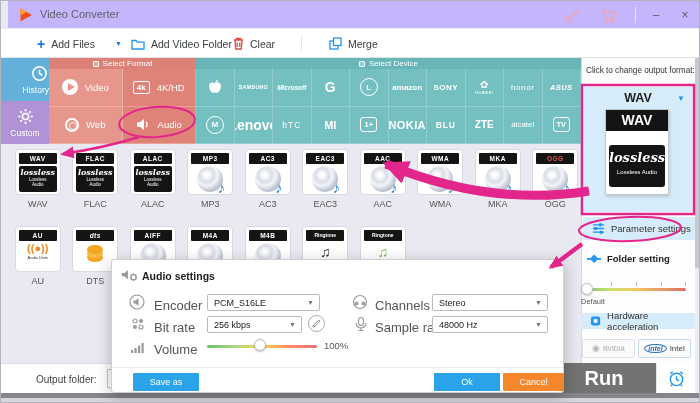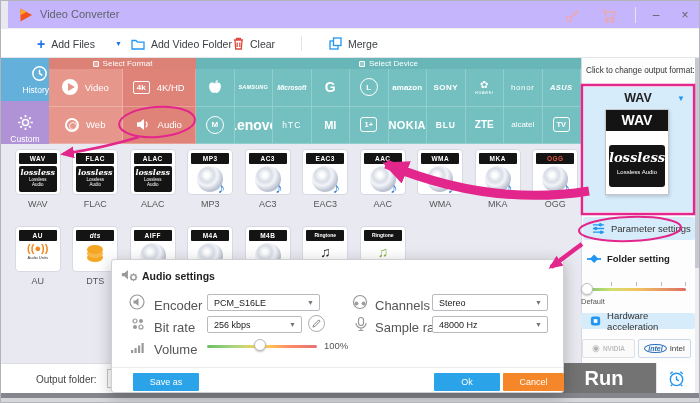--- a/index.html
+++ b/index.html
@@ -17,21 +17,21 @@
 
   
   .toolbar{left:0;top:28px;width:100%;height:29px;background:#fff;border-bottom:1px solid #e3e3ea;}
   .tool-item{top:0;height:29px;display:flex;align-items:center;gap:6px;font-size:10.5px;color:#3c4043;}
   .plus{color:#1a73e8;font-size:14px;font-weight:bold;line-height:1;}
   .caret-blue{color:#1a73e8;font-size:7px;}
   .tool-divider{left:300px;top:7px;width:1px;height:15px;background:#e3e3ea;}
 
   
   .sidebar-history{left:0;top:57px;width:48px;height:43px;background:#63b0da;display:flex;flex-direction:column;align-items:flex-end;justify-content:center;gap:2px;}
-  .sidebar-custom{left:0;top:100px;width:48px;height:43px;background:#b093d6;display:flex;flex-direction:column;align-items:center;justify-content:flex-end;gap:2px;}
+  .sidebar-custom{left:0;top:100px;width:48px;height:43px;background:#b093d6;display:flex;flex-direction:column;align-items:center;justify-content:center;gap:2px;}
   .side-label{font-size:8.5px;color:#fff;}
 
   .fmt-header{left:48px;top:57px;width:147px;height:11px;background:#dc8175;display:flex;align-items:center;justify-content:center;gap:4px;color:#fff;font-size:8px;}
   .dev-header{left:195px;top:57px;width:385px;height:11px;background:#68b6b7;display:flex;align-items:center;justify-content:center;gap:4px;color:#fff;font-size:8px;}
   .hdr-ico{width:6px;height:6px;border:1px solid #fff;border-radius:1px;background:rgba(255,255,255,.3);}
 
   .fmt-tabs{left:48px;top:68px;width:147px;height:75px;display:grid;grid-template-columns:1fr 1fr;grid-template-rows:1fr 1fr;}
   .fmt-tab{display:flex;align-items:center;justify-content:center;gap:7px;color:#fff;font-size:9.5px;border-right:1px solid rgba(255,255,255,.25);border-bottom:1px solid rgba(255,255,255,.25);}
   .tab-light{background:#e6968b;} .tab-dark{background:#df8378;}
   .play-circle{width:16px;height:16px;background:#fff;border-radius:50%;position:relative;}

